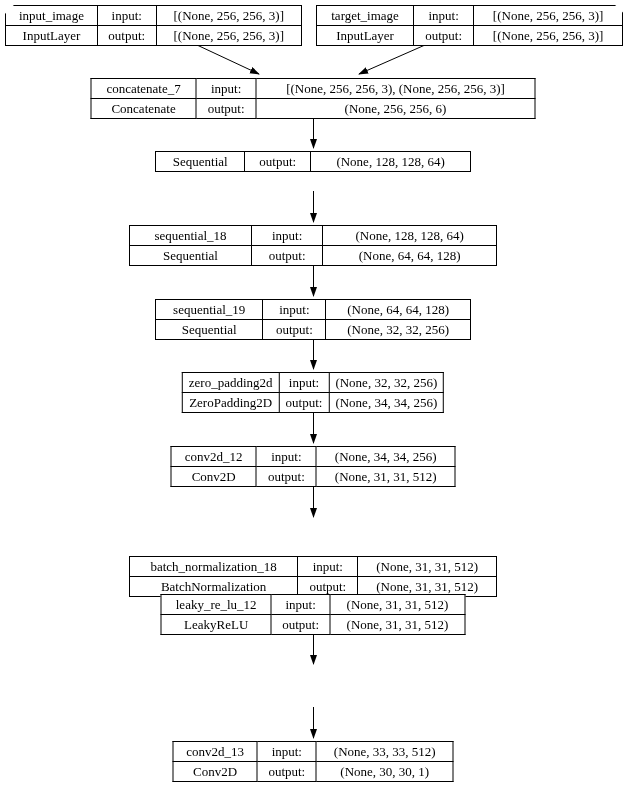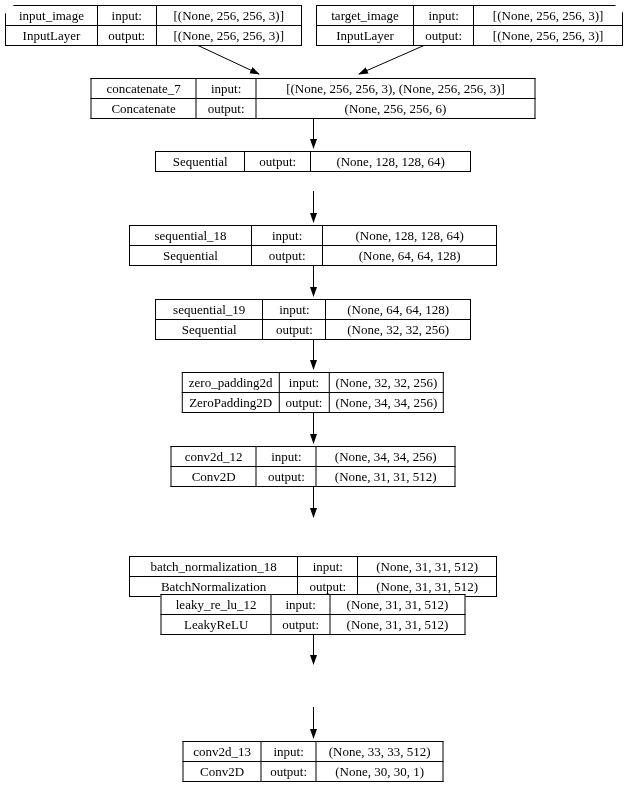--- a/index.html
+++ b/index.html
@@ -203,21 +203,21 @@
     </tr>
     <tr>
       <td>LeakyReLU</td>
       <td>output:</td>
       <td>(None, 31, 31, 512)</td>
     </tr>
   </tbody>
     </table>
 
 
-  <table class="node centered" style="top:741px;width:261px;">
+  <table class="node centered" style="top:741px;width:281px;">
     <tbody>
         <tr>
       <td>conv2d_13</td>
       <td>input:</td>
       <td>(None, 33, 33, 512)</td>
     </tr>
     <tr>
       <td>Conv2D</td>
       <td>output:</td>
       <td>(None, 30, 30, 1)</td>

